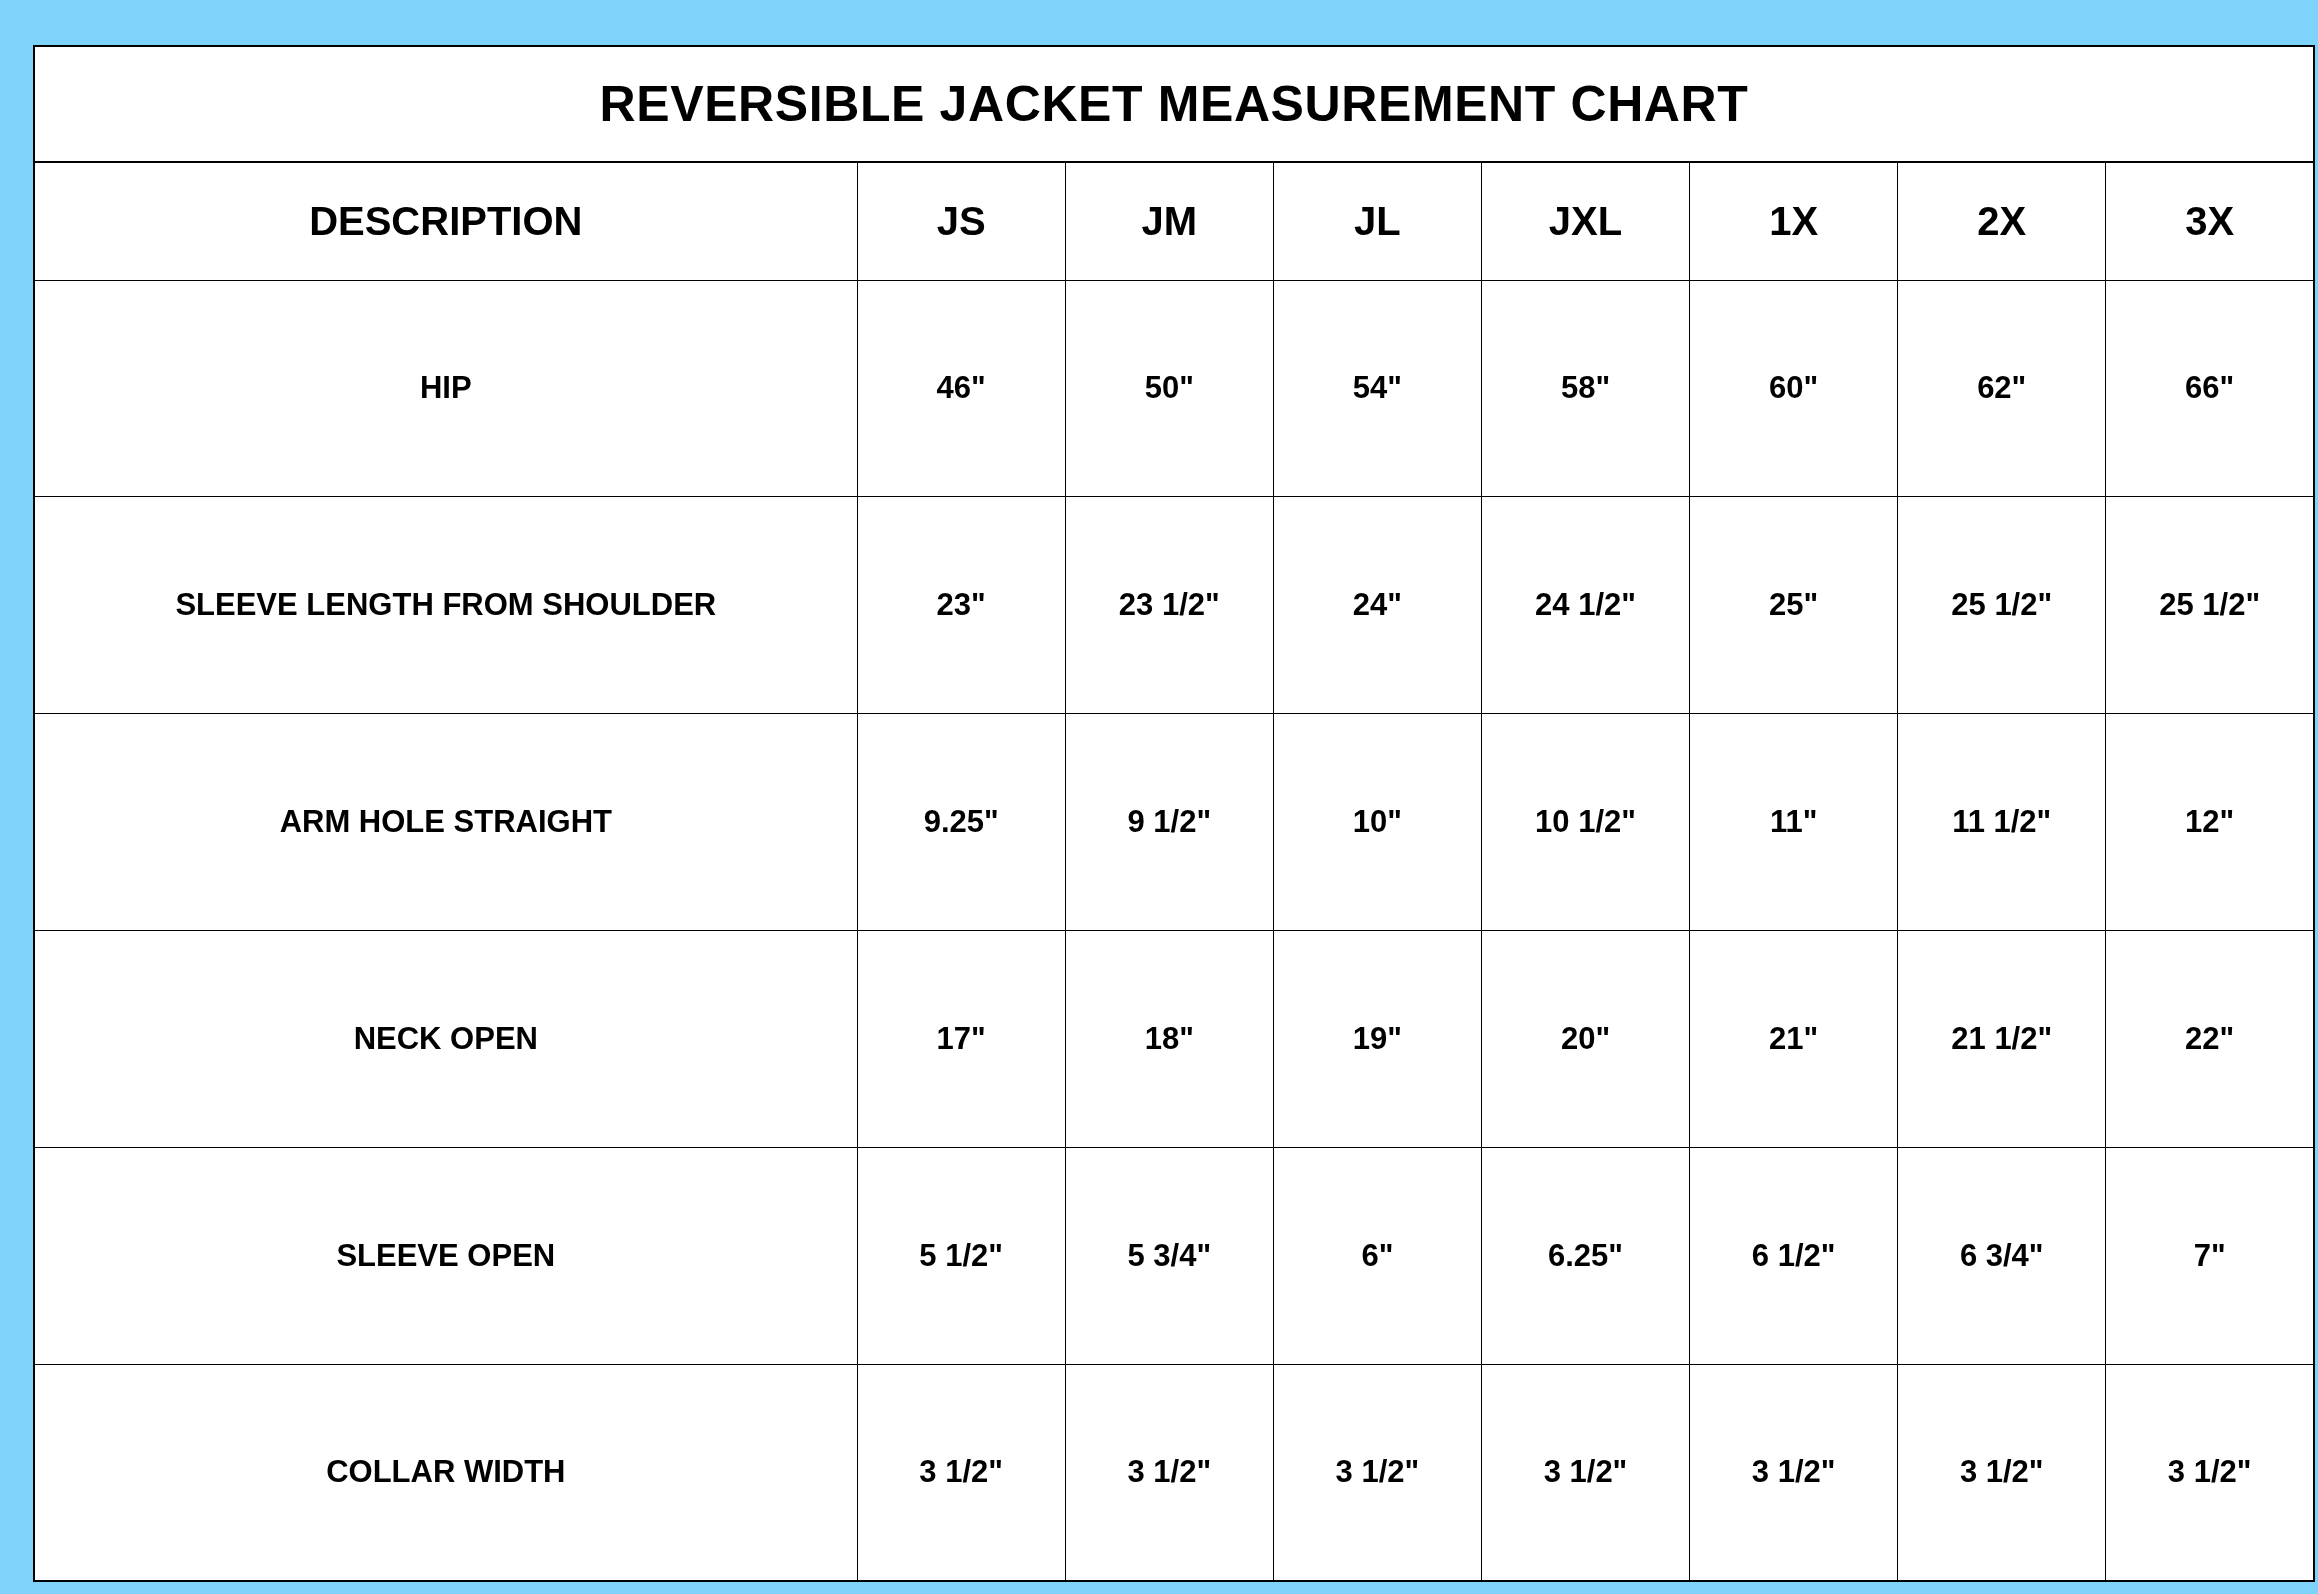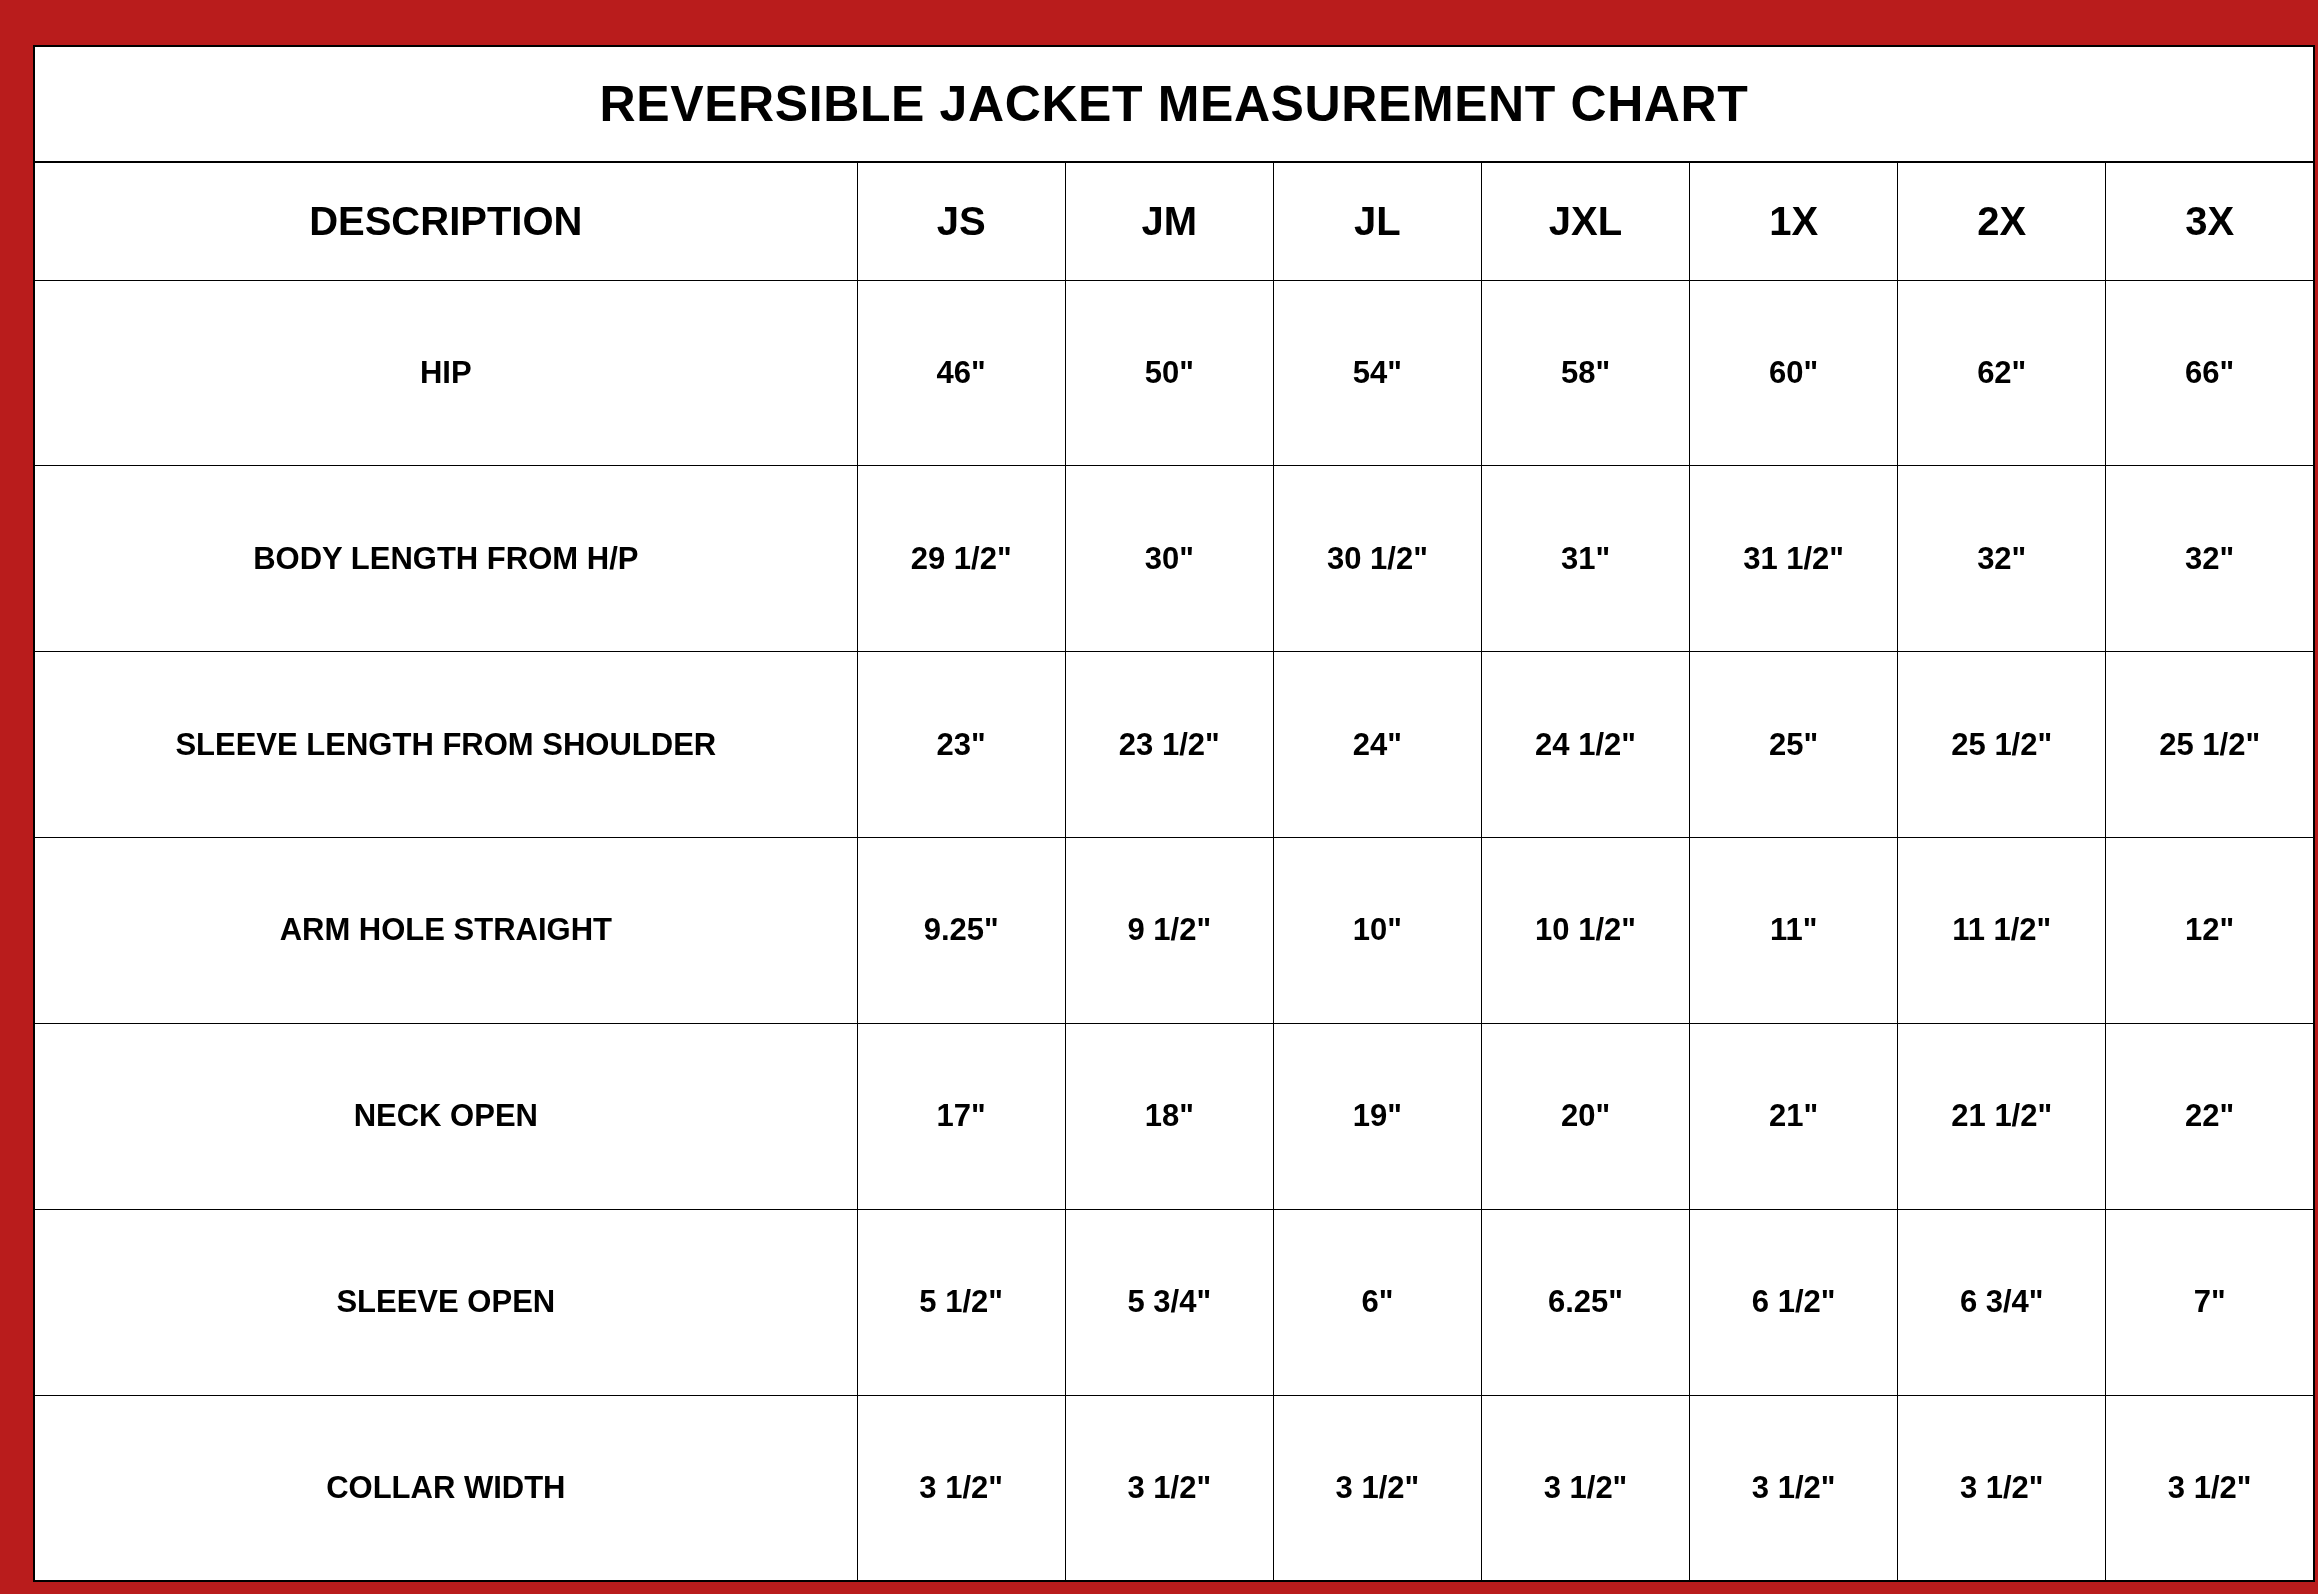--- a/index.html
+++ b/index.html
@@ -4,21 +4,21 @@
 <style>
   html, body {
     margin: 0;
     padding: 0;
     background: #ffffff;
   }
   .page {
     position: relative;
     width: 2319px;
     height: 1594px;
-    background: #b91c1c;
+    background: #7dd3fc;
     font-family: "Liberation Sans", "DejaVu Sans", sans-serif;
     color: #000000;
   }
   table.chart {
     position: absolute;
     left: 33px;
     top: 45px;
     width: 2282px;
     height: 1537px;
     border-collapse: collapse;
@@ -96,30 +96,20 @@
           <th>HIP</th>
           <td>46"</td>
           <td>50"</td>
           <td>54"</td>
           <td>58"</td>
           <td>60"</td>
           <td>62"</td>
           <td>66"</td>
         </tr>
         <tr>
-          <th>BODY LENGTH FROM H/P</th>
-          <td>29 1/2"</td>
-          <td>30"</td>
-          <td>30 1/2"</td>
-          <td>31"</td>
-          <td>31 1/2"</td>
-          <td>32"</td>
-          <td>32"</td>
-        </tr>
-        <tr>
           <th>SLEEVE LENGTH FROM SHOULDER</th>
           <td>23"</td>
           <td>23 1/2"</td>
           <td>24"</td>
           <td>24 1/2"</td>
           <td>25"</td>
           <td>25 1/2"</td>
           <td>25 1/2"</td>
         </tr>
         <tr>

